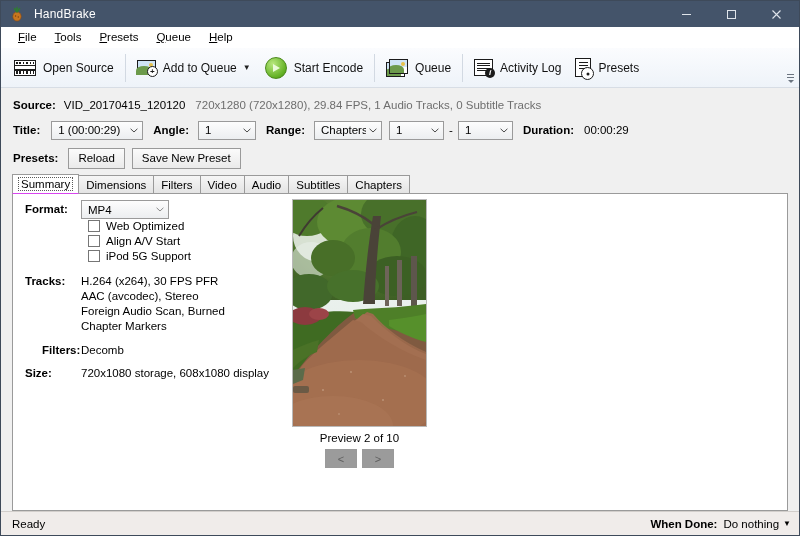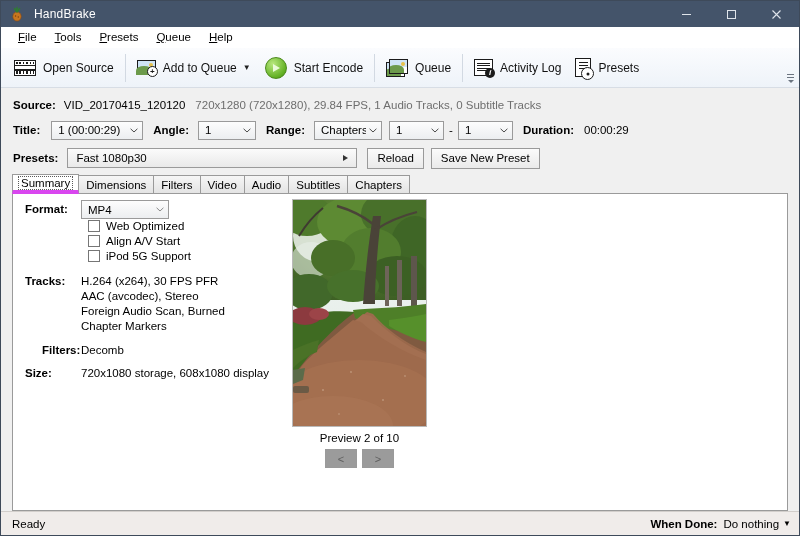--- a/index.html
+++ b/index.html
@@ -111,21 +111,21 @@
     box-sizing:border-box;display:flex;align-items:center;padding-left:8px;font-size:11.5px;
     width:290px;position:relative;}
   .presetbox .tri-r{position:absolute;right:8px;width:0;height:0;
     border-top:3.5px solid transparent;border-bottom:3.5px solid transparent;border-left:5px solid #333;}
 
   
   .tabstrip{display:flex;align-items:flex-end;padding-left:11px;height:20px;flex:0 0 auto;position:relative;z-index:2;}
   .tab{height:18px;border:1px solid #9a9a9a;border-bottom:none;background:linear-gradient(#f6f6f6,#e4e4e4);
     font-size:11.5px;display:flex;align-items:center;padding:0 7px;margin-right:-1px;
     box-sizing:border-box;color:#000;}
-  .tab.active{background:#fff;height:20px;border-bottom:4px solid #d946ef;position:relative;top:1px;}
+  .tab.active{background:#fff;height:20px;border-bottom:1px solid #d946ef;position:relative;top:1px;}
   .tab.active .focus{border:1px dotted #5a5a5a;padding:0 2px;margin:0 -2px;}
 
   
   .panelwrap{flex:1 1 auto;padding:0 11px;min-height:0;}
   .panel{background:#fff;border:1px solid #9a9a9a;height:100%;box-sizing:border-box;
     position:relative;}
 
   .sumlabel{position:absolute;font-weight:bold;font-size:11.5px;color:#000;}
   .sumval{position:absolute;font-size:11.5px;color:#000;white-space:nowrap;}
 
@@ -336,24 +336,20 @@
         </div>
       </div>
 
       <div class="gap"></div>
       <div class="lbl-b">Duration:</div>
       <div style="margin-left:10px;font-size:11.5px;">00:00:29</div>
     </div>
 
     <div class="row" style="height:30px;text-align:right;">
       <div class="lbl-b">Presets:</div>
-      <div class="presetbox" style="margin-left:9px;">
-        <span>Fast 1080p30</span>
-        <span class="tri-r"></span>
-      </div>
       <div class="btn" style="margin-left:10px;">Reload</div>
       <div class="btn" style="margin-left:7px;">Save New Preset</div>
     </div>
   </div>
 
   <div class="tabstrip">
     <div class="tab active">
       <span class="focus">Summary</span>
     </div>
     <div class="tab">Dimensions</div>

